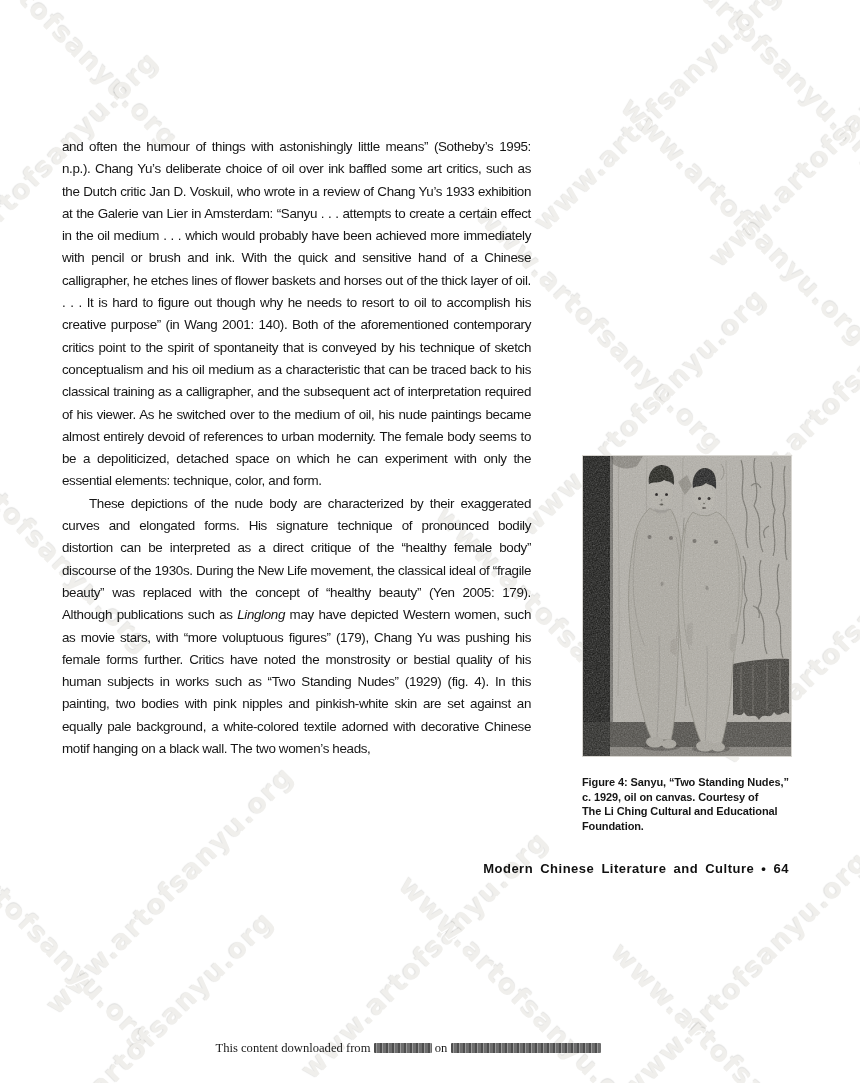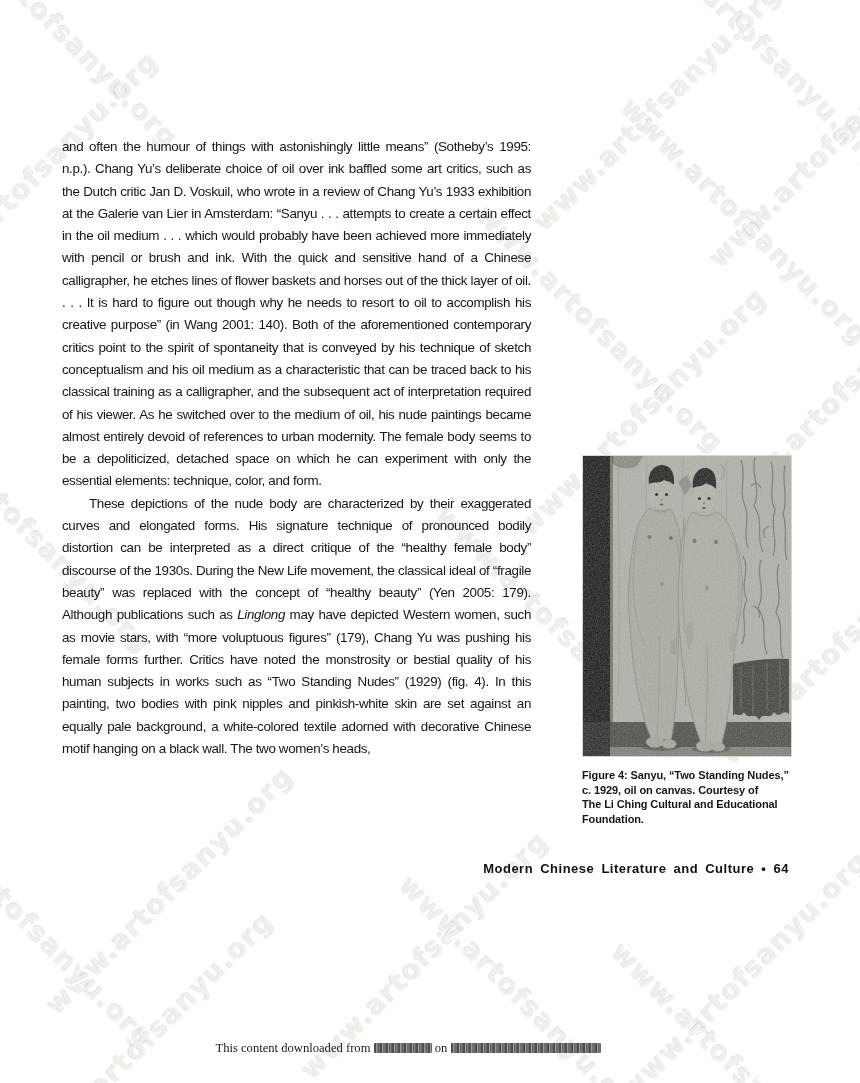--- a/index.html
+++ b/index.html
@@ -24,21 +24,21 @@
   .body-text p{margin:0;}
   .body-text p.indent{text-indent:27px;}
   .body-text em{}
   
   .figure{position:absolute;z-index:2;left:582px;top:455px;width:208px;margin:0;}
   .figure-img{
     width:208px;height:300px;border:1px solid #d8d6d1;background:#b4b1aa;
     box-sizing:content-box;overflow:hidden;
   }
   .figure-caption{
-    margin-top:11px;width:232px;
+    margin-top:18px;width:232px;
     font-size:11px;font-weight:bold;line-height:14.6px;
     letter-spacing:-0.1px;white-space:pre-line;color:#161616;
   }
   
   .running-footer{
     position:absolute;z-index:2;top:861px;right:71px;
     font-size:13px;font-weight:bold;letter-spacing:0.5px;word-spacing:3px;
     color:#111111;white-space:nowrap;
   }
   

